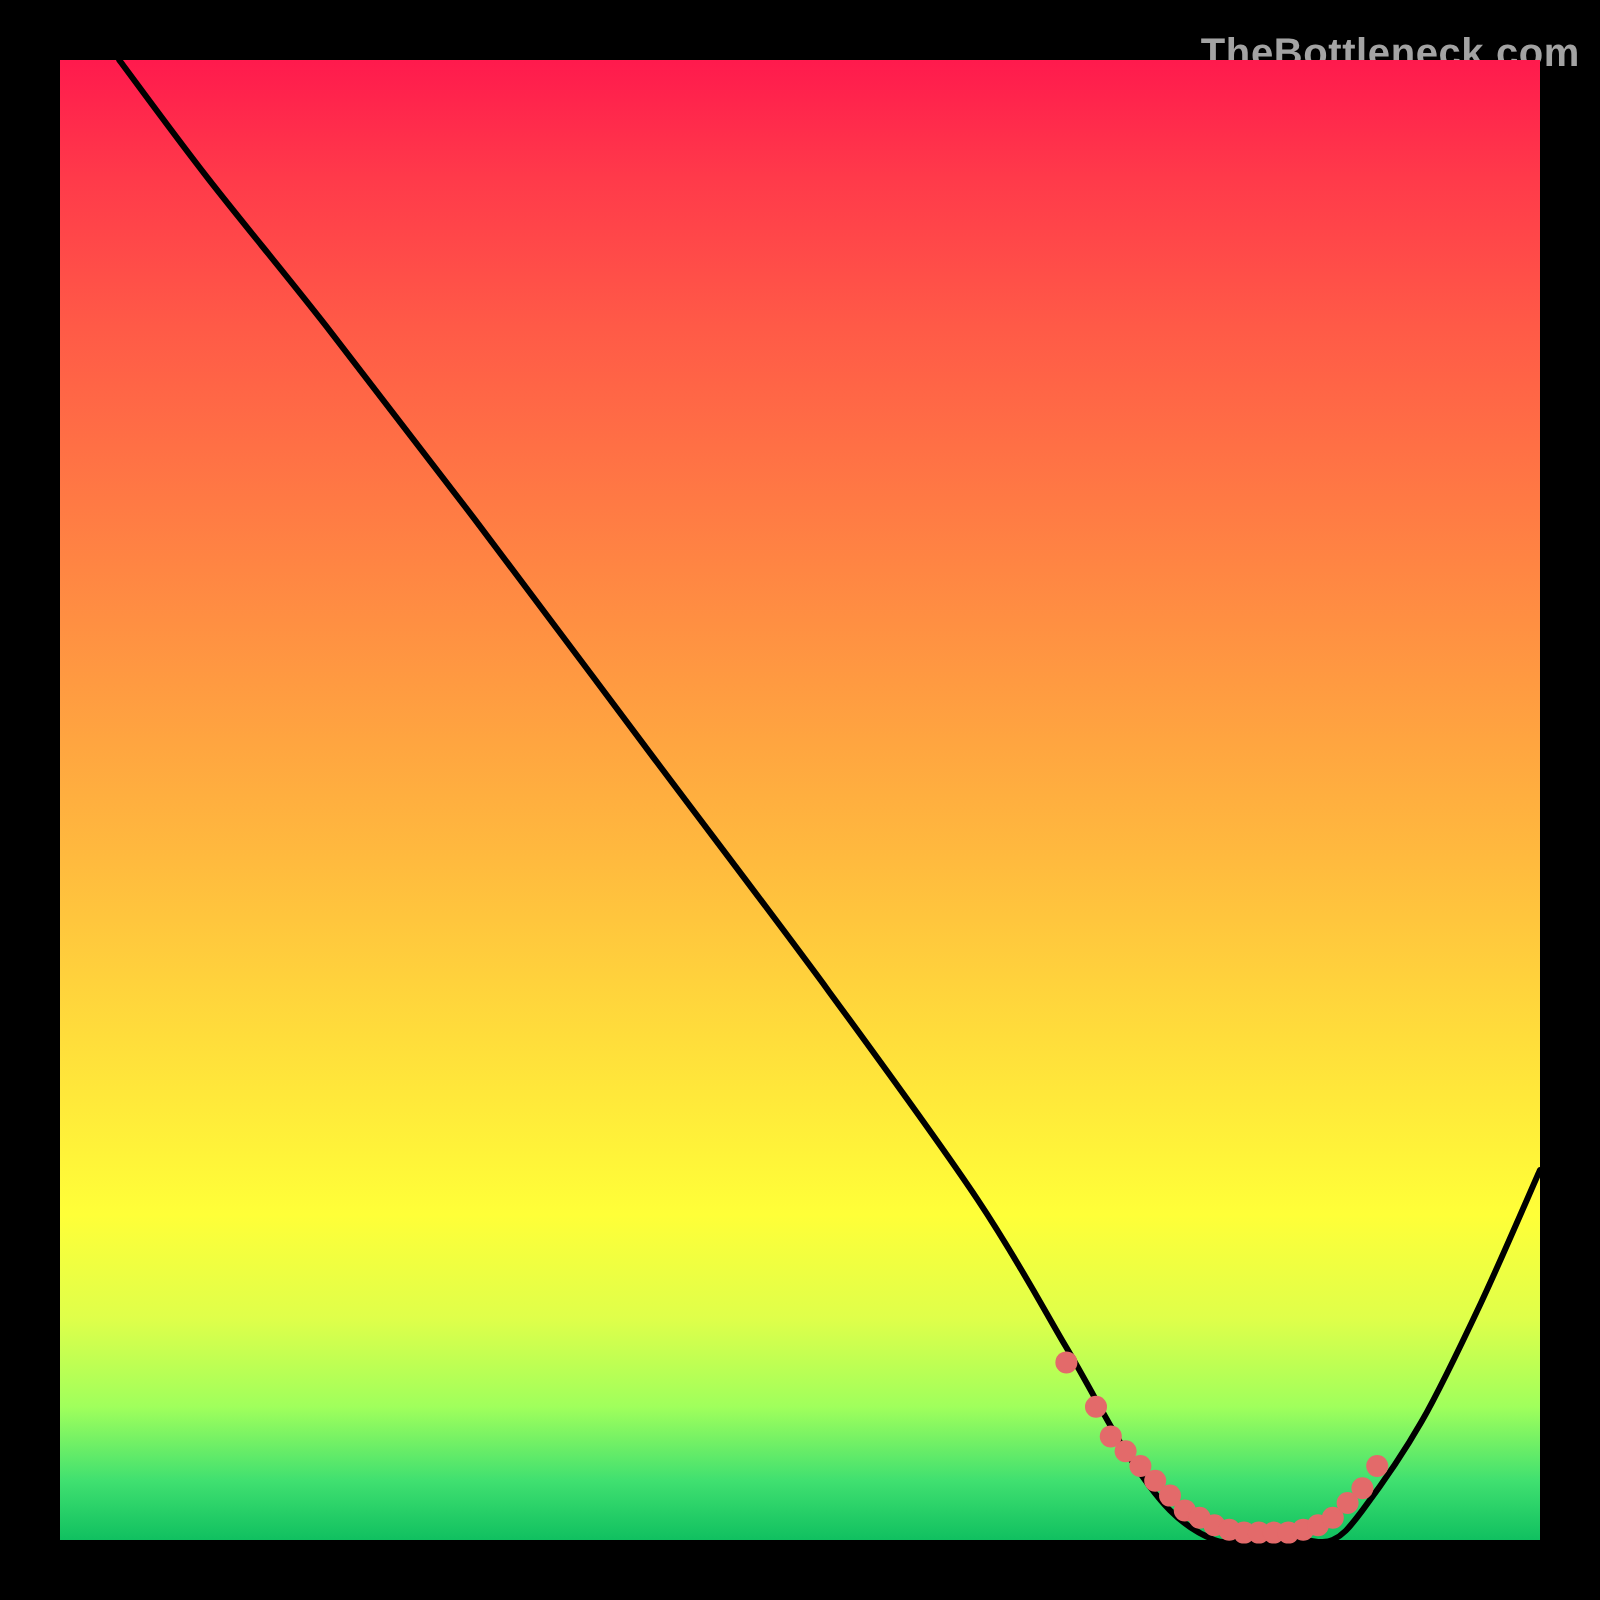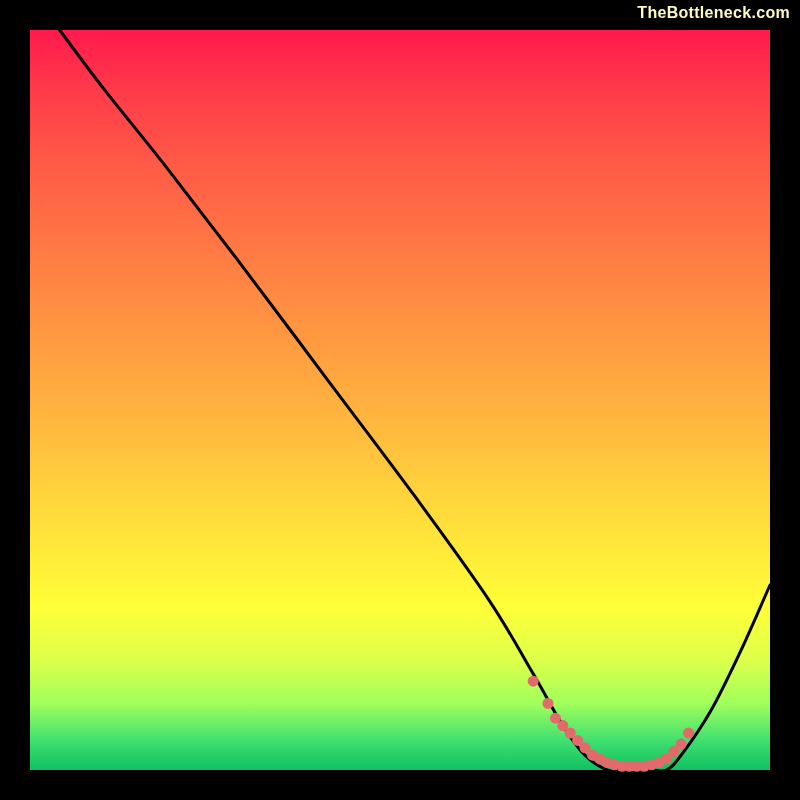--- a/index.html
+++ b/index.html
@@ -12,24 +12,24 @@
     font-family: Arial, Helvetica, sans-serif;
   }
   .frame {
     position: relative;
     width: 800px;
     height: 800px;
     background: #000;
   }
   .watermark {
     position: absolute;
-    top: 4px;
+    top: 16px;
     right: 10px;
-    color: #fef9c3;
-    font-size: 16px;
+    color: #a3a3a3;
+    font-size: 20px;
     font-weight: 600;
     letter-spacing: 0.3px;
     user-select: none;
   }
   .plot-area {
     position: absolute;
     left: 30px;
     top: 30px;
     width: 740px;
     height: 740px;

